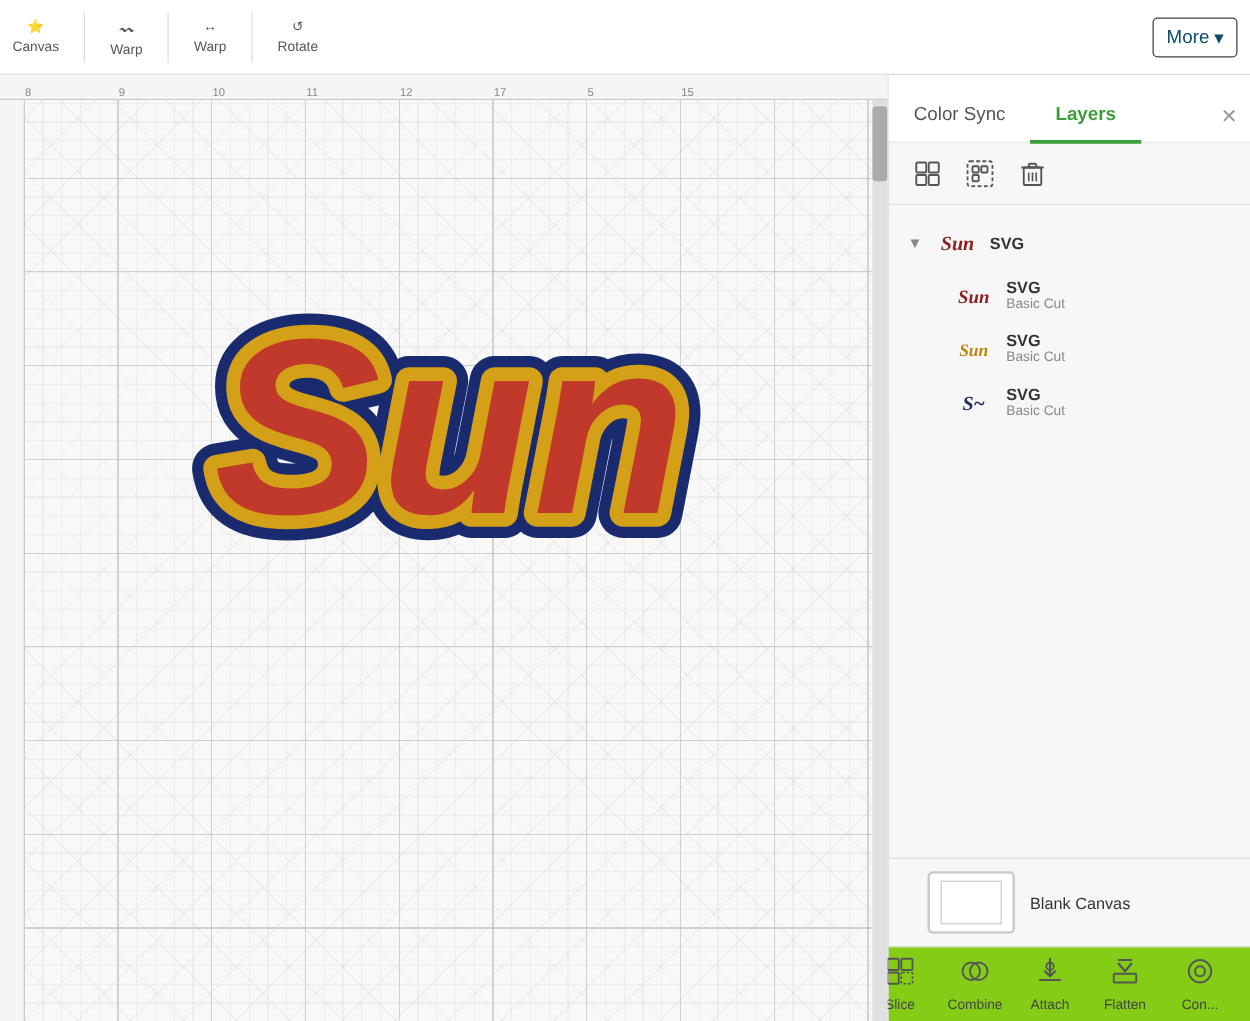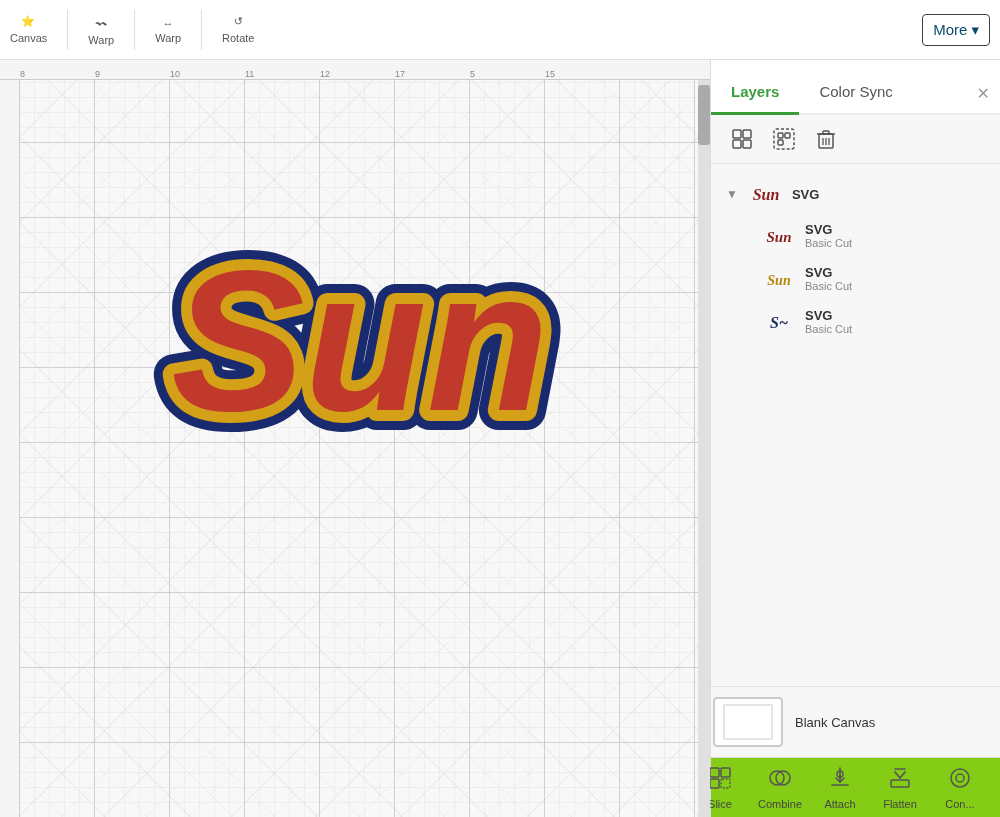--- a/index.html
+++ b/index.html
@@ -255,21 +255,21 @@
       font-weight: 600;
       color: #333;
     }
     .layer-type {
       font-size: 11px;
       color: #888;
     }
 
     
     .blank-canvas-section {
-      padding: 10px 2px;
+      padding: 10px 31px;
       border-top: 1px solid #e0e0e0;
       display: flex;
       align-items: center;
       gap: 12px;
     }
     .blank-canvas-thumb {
       width: 70px;
       height: 50px;
       background: white;
       border: 2px solid #ccc;
@@ -375,25 +375,25 @@
     </div>
 
     <div class="scrollbar-right">
       <div class="scrollbar-thumb"></div>
     </div>
   </div>
 
   <div class="right-panel">
 
     <div class="panel-tabs">
+      <div class="panel-tab">
+        <span>Color Sync</span>
+      </div>
       <div class="panel-tab active">
         <span>Layers</span>
-      </div>
-      <div class="panel-tab">
-        <span>Color Sync</span>
       </div>
       <div class="panel-close">
         <span>✕</span>
       </div>
     </div>
 
     <div class="layer-actions">
       <button class="layer-action-btn" title="Group">
         <svg width="22" height="22" viewBox="0 0 22 22" fill="none" xmlns="http://www.w3.org/2000/svg">
           <rect x="2" y="2" width="8" height="8" rx="1" stroke="#555" stroke-width="1.5" fill="none"></rect>

